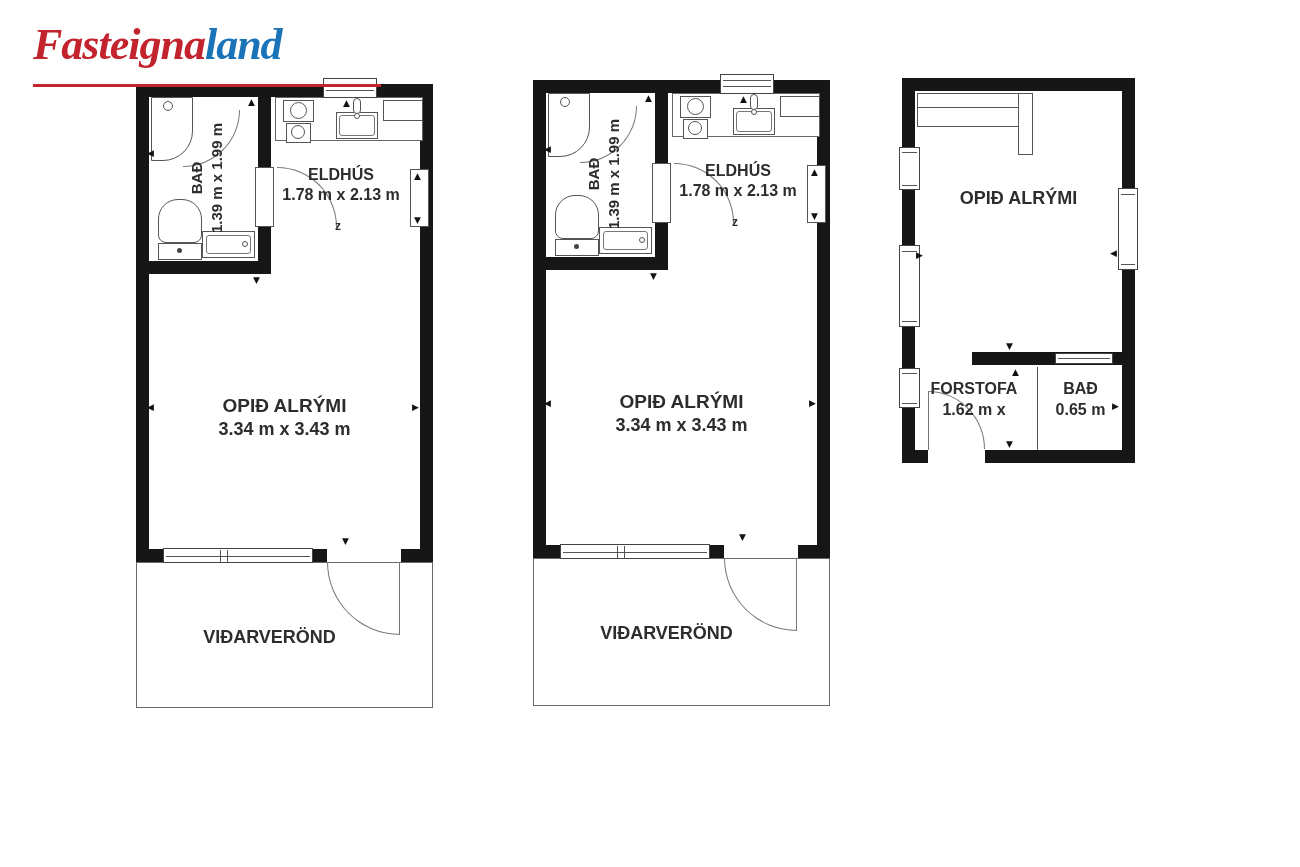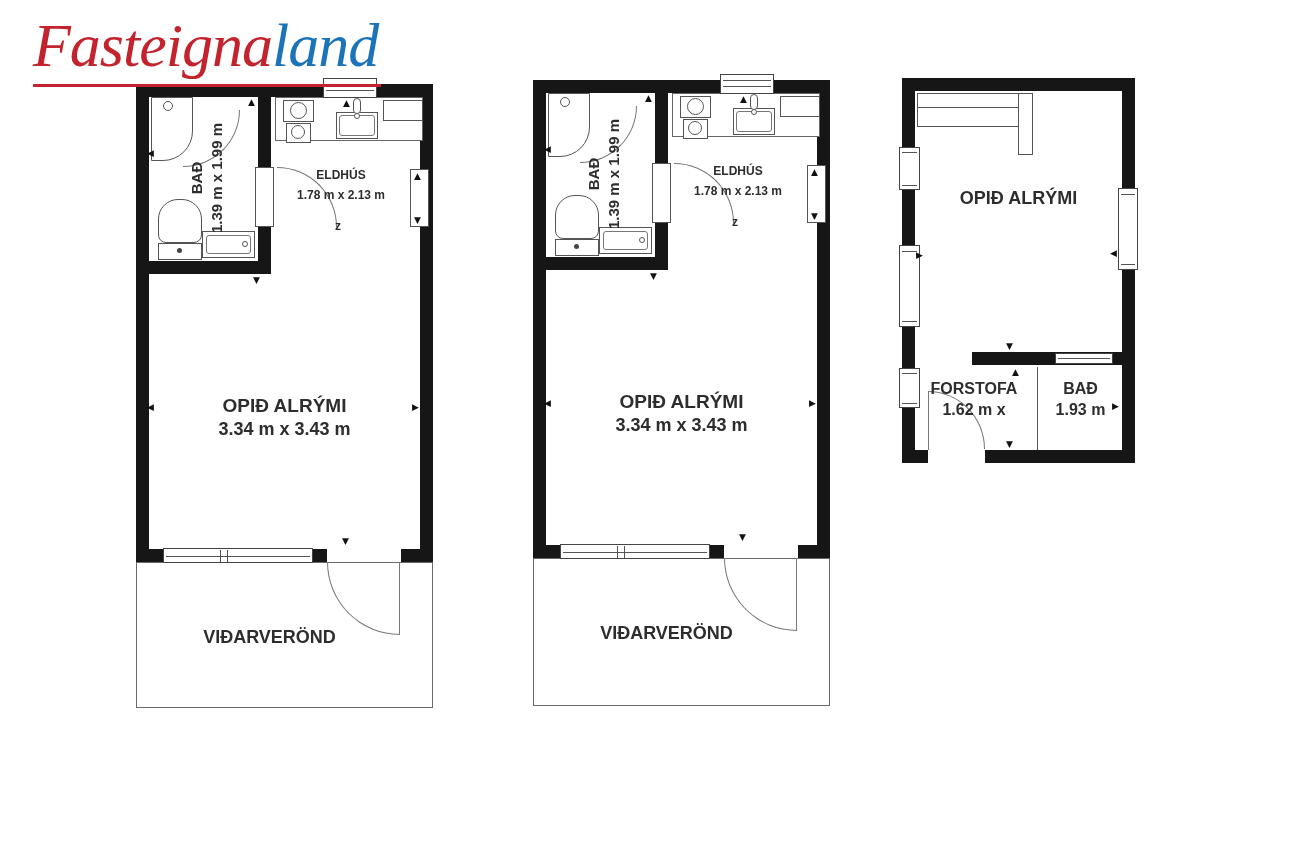--- a/index.html
+++ b/index.html
@@ -1,21 +1,21 @@
 <!DOCTYPE html>
 <html style="--logo-red: #c2232c; --logo-blue: #1b74b8;"><head>
 <meta charset="utf-8">
 <style>
   html,body{margin:0;padding:0;background:#fff;}
   .canvas{position:relative;width:1300px;height:867px;background:#ffffff;overflow:hidden;
           font-family:"Liberation Sans",sans-serif;color:#2d2d2d;}
   .abs{position:absolute;}
   
   .logo{position:absolute;left:33px;top:14px;font-family:"Liberation Serif",serif;
-        font-style:italic;font-weight:400;font-size:62px;line-height:62px;letter-spacing:-1px;z-index:6;}
+        font-style:italic;font-weight:700;font-size:44px;line-height:62px;letter-spacing:-1px;z-index:6;}
   .logo-red{color:var(--logo-red,#c2232c);}
   .logo-blue{color:var(--logo-blue,#1b74b8);}
   .logo-underline{position:absolute;left:33px;top:84px;width:348px;height:3px;
                   background:var(--logo-red,#c2232c);z-index:6;}
   
   .unit{position:absolute;background:#fff;border:13px solid #161616;box-sizing:border-box;z-index:1;}
   .deck{position:absolute;background:#fff;border:1px solid #6a6a6a;box-sizing:border-box;z-index:0;}
   .wall{position:absolute;background:#161616;}
   .fix{position:absolute;background:#fff;border:1px solid #555;box-sizing:border-box;}
   .lite{position:absolute;background:#fff;border:1px solid #444;box-sizing:border-box;}
@@ -23,21 +23,21 @@
   .vline{position:absolute;background:#555;width:1px;}
   .circ{position:absolute;border:1px solid #555;border-radius:50%;box-sizing:border-box;background:#fff;}
   .arc{position:absolute;box-sizing:border-box;}
   .arc-tr{border-top:1px solid #777;border-right:1px solid #777;border-top-right-radius:100% 100%;}
   .arc-br{border-bottom:1px solid #777;border-right:1px solid #777;border-bottom-right-radius:100% 100%;}
   .arc-bl{border-bottom:1px solid #777;border-left:1px solid #777;border-bottom-left-radius:100% 100%;}
   .arr{position:absolute;font-family:"DejaVu Sans",sans-serif;font-size:9px;line-height:1;color:#111;}
   .lbl{position:absolute;text-align:center;font-weight:600;color:#2d2d2d;}
   .room-name{font-size:19px;line-height:24px;}
   .room-dims{font-size:18px;line-height:22px;}
-  .sub-name{font-size:12px;line-height:20px;text-align:center;}
+  .sub-name{font-size:16px;line-height:20px;text-align:center;}
   .rot{transform:rotate(-90deg);font-size:15px;line-height:20px;}
   .gap{position:absolute;background:#fff;}
 </style>
 </head>
 <body>
 
 <div class="canvas">
 
   <div class="logo"><span class="logo-red">Fasteigna</span><span class="logo-blue">land</span></div>
   <div class="logo-underline"></div>
@@ -214,21 +214,21 @@
 
     <div class="lbl" style="left:0;top:96px;width:207px;">
       <div style="font-size:18px;line-height:23px;">OPIÐ ALRÝMI</div>
     </div>
     <div class="lbl" style="left:-10px;top:287px;width:138px;font-size:16px;line-height:21px;">
       <div>FORSTOFA</div>
       <div>1.62 m x</div>
     </div>
     <div class="lbl" style="left:124px;top:287px;width:83px;font-size:16px;line-height:21px;">
       <div>BAÐ</div>
-      <div>1.93 m</div>
+      <div>0.65 m</div>
     </div>
 
     <span class="arr" style="left:1px;top:160px;z-index:3;">▶</span>
     <span class="arr" style="left:195px;top:158px;z-index:3;">◀</span>
     <span class="arr" style="left:197px;top:311px;">▶</span>
     <span class="arr" style="left:91px;top:251px;">▼</span>
     <span class="arr" style="left:97px;top:277px;">▲</span>
     <span class="arr" style="left:91px;top:349px;">▼</span>
   </div>
 

